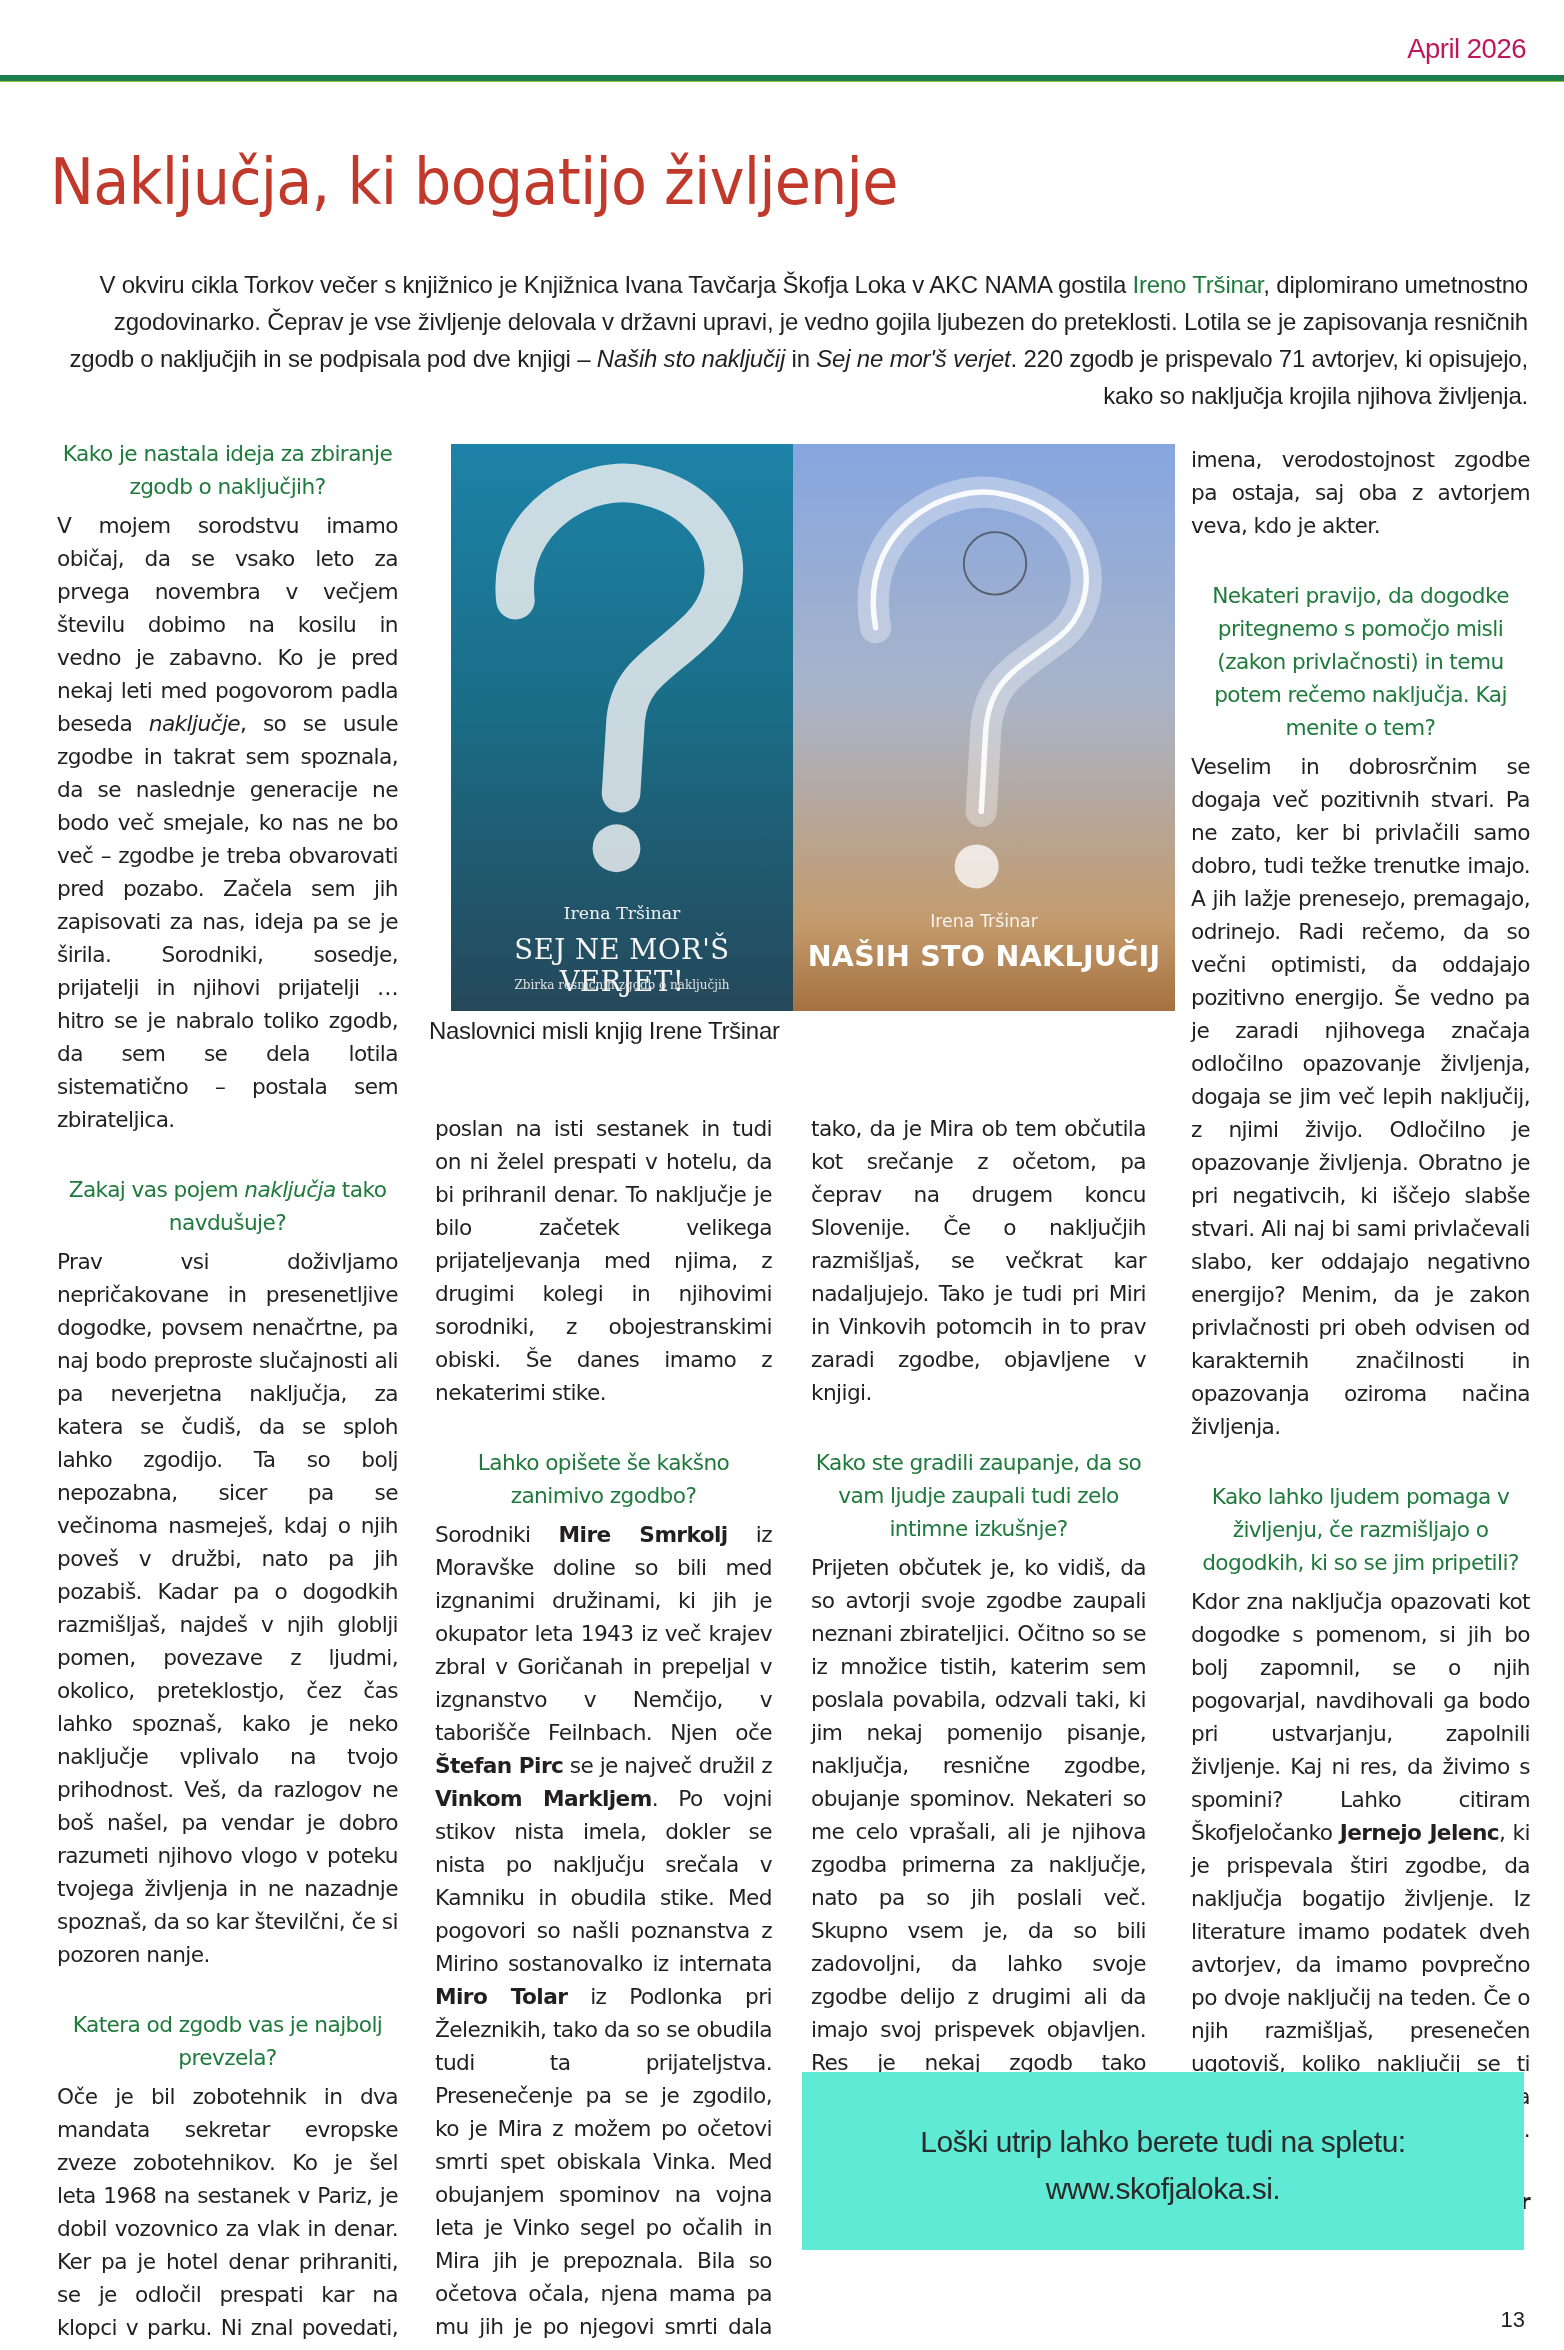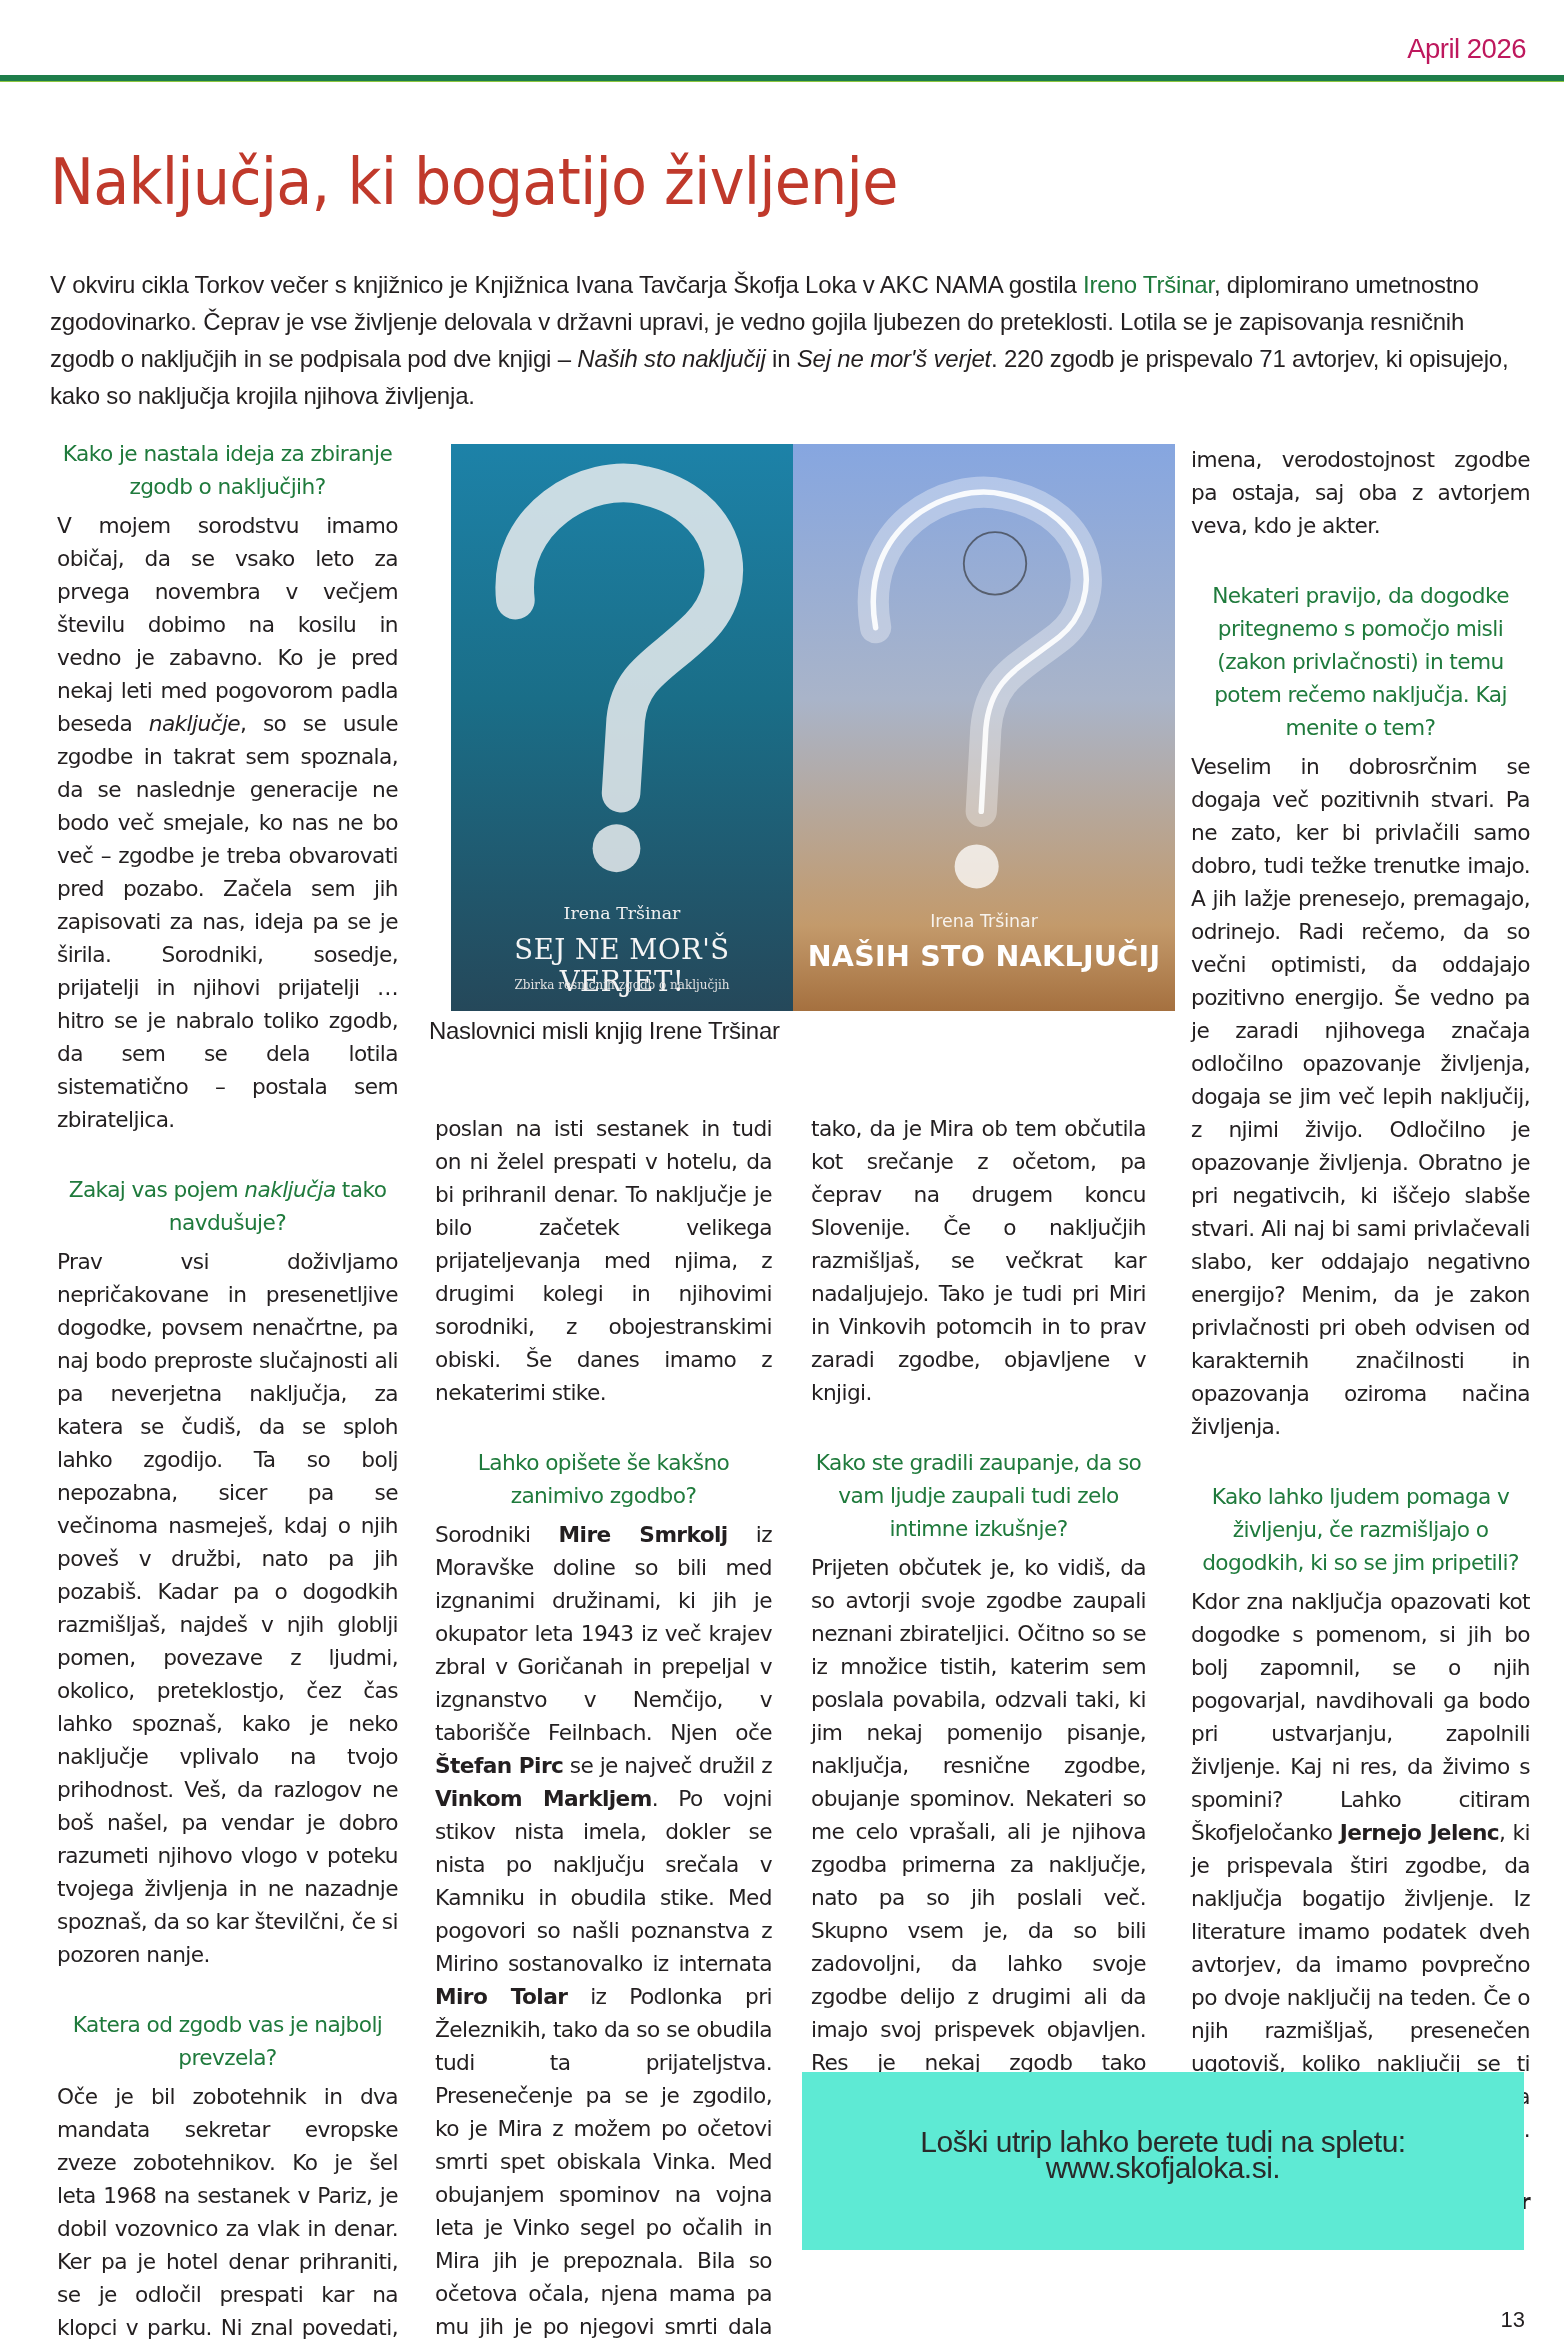--- a/index.html
+++ b/index.html
@@ -6,21 +6,21 @@
   body { width: 1565px; height: 2351px; position: relative; overflow: hidden;
          font-family: "DejaVu Sans", sans-serif; color: #231f20; }
   .header-date { position: absolute; right: 39px; top: 33px; font-size: 27.5px;
                  color: #be185d; letter-spacing: -0.5px; font-family: "Liberation Sans", sans-serif; }
   .header-rule { position: absolute; left: 0; right: 0; top: 75px; height: 5.5px;
                  background: #1e7d4a; border-bottom: 1.8px solid #8cc63f; }
   .title { position: absolute; left: 50px; top: 145px; margin: 0; font-weight: normal;
            font-size: 64px; color: #c0392b; font-family: "DejaVu Sans", sans-serif; letter-spacing: -0.9px;
            transform: scaleX(0.92); transform-origin: left top; white-space: nowrap; }
   .lead { position: absolute; left: 50px; top: 266px; width: 1478px; font-size: 24px;
-          line-height: 37px; margin: 0; font-family: "Liberation Sans", sans-serif; letter-spacing: -0.2px; }
+          line-height: 37px; margin: 0; font-family: "Liberation Sans", sans-serif; letter-spacing: -0.2px; text-align: right; }
   .lead .hl { color: #1f7a3c; }
   .col { position: absolute; font-size: 21.7px; line-height: 33px; font-family: "DejaVu Sans", sans-serif;
          letter-spacing: -0.6px; }
   .col p { margin: 6px; text-align: justify; hyphens: manual; }
   .col .q { color: #1f7a3c; margin: 0; text-align: center; }
   .col .gap { height: 31px; }
   .col1 { left: 51px; top: 437px; width: 353px; }
   .col2 { left: 429px; top: 1106px; width: 349px; }
   .col3 { left: 805px; top: 1106px; width: 347px; }
   .col4 { left: 1185px; top: 437px; width: 351px; }
@@ -36,21 +36,21 @@
   .cover-left .cover-sub { position: absolute; left: 0; right: 0; top: 534px; text-align: center; color: #e0e0e0;
            font-size: 12px; font-family: "DejaVu Serif", serif; }
   .cover-right .cover-author { top: 467px; font-size: 17.4px; font-family: "DejaVu Sans", sans-serif; color: #f7f3ee; }
   .cover-right .cover-title { position: absolute; left: 0; right: 0; top: 496px; text-align: center; color: #ffffff;
            font-size: 28.5px; font-weight: bold; font-family: "DejaVu Sans", sans-serif; letter-spacing: 0.3px; }
   .caption { position: absolute; left: 429px; top: 1017px; font-size: 24px;
              font-family: "Liberation Sans", sans-serif; letter-spacing: -0.3px; }
   .promo { position: absolute; left: 802px; top: 2072px; width: 722px; height: 178px; background: #5eead4; }
   .promo-line { position: absolute; left: 0; right: 0; text-align: center; font-size: 30px;
                 font-family: "Liberation Sans", sans-serif; color: #2a2a2a; letter-spacing: -0.5px; }
-  .promo-l1 { top: 53px; } .promo-l2 { top: 79px; }
+  .promo-l1 { top: 53px; } .promo-l2 { top: 100px; }
   .page-num { position: absolute; right: 40px; top: 2307px; font-size: 22px; font-family: "Liberation Sans", sans-serif; }
   svg.doodle { position: absolute; left: 0; top: 0; }
 </style>
 </head>
 <body>
 
 <div class="header-date">April 2026</div>
 <div class="header-rule"></div>
 
 <h1 class="title">Naključja, ki bogatijo življenje</h1>

